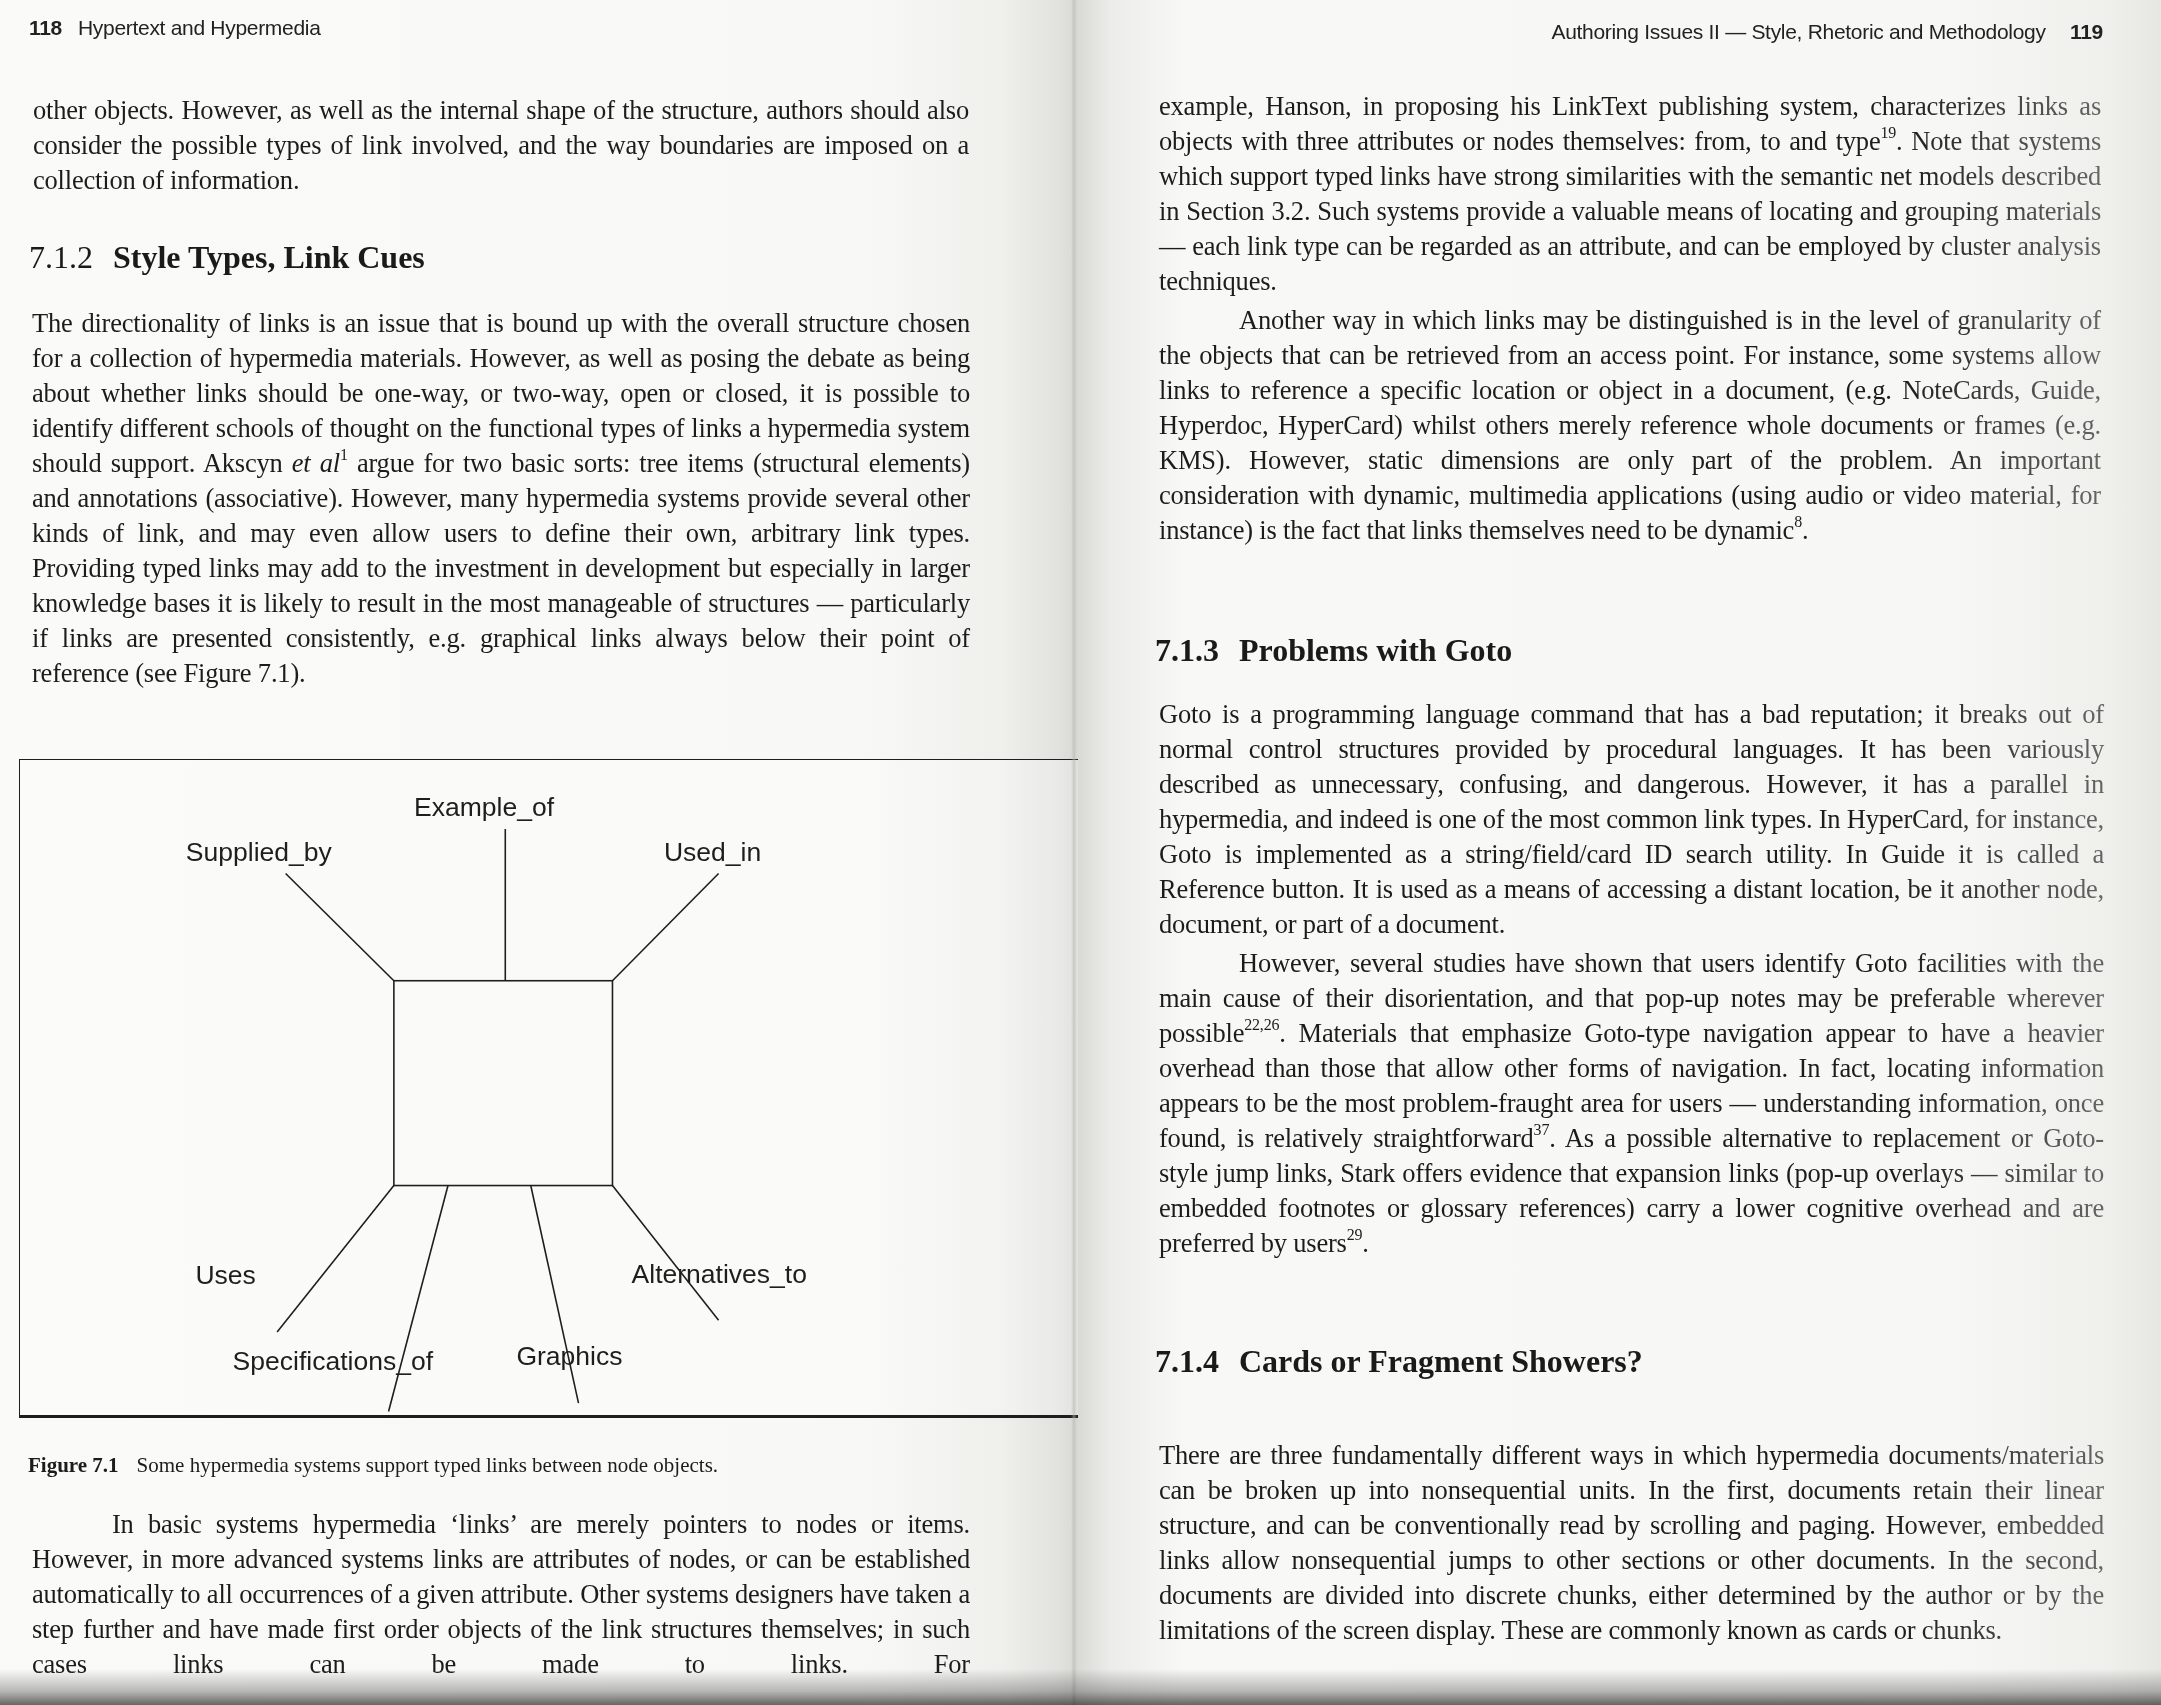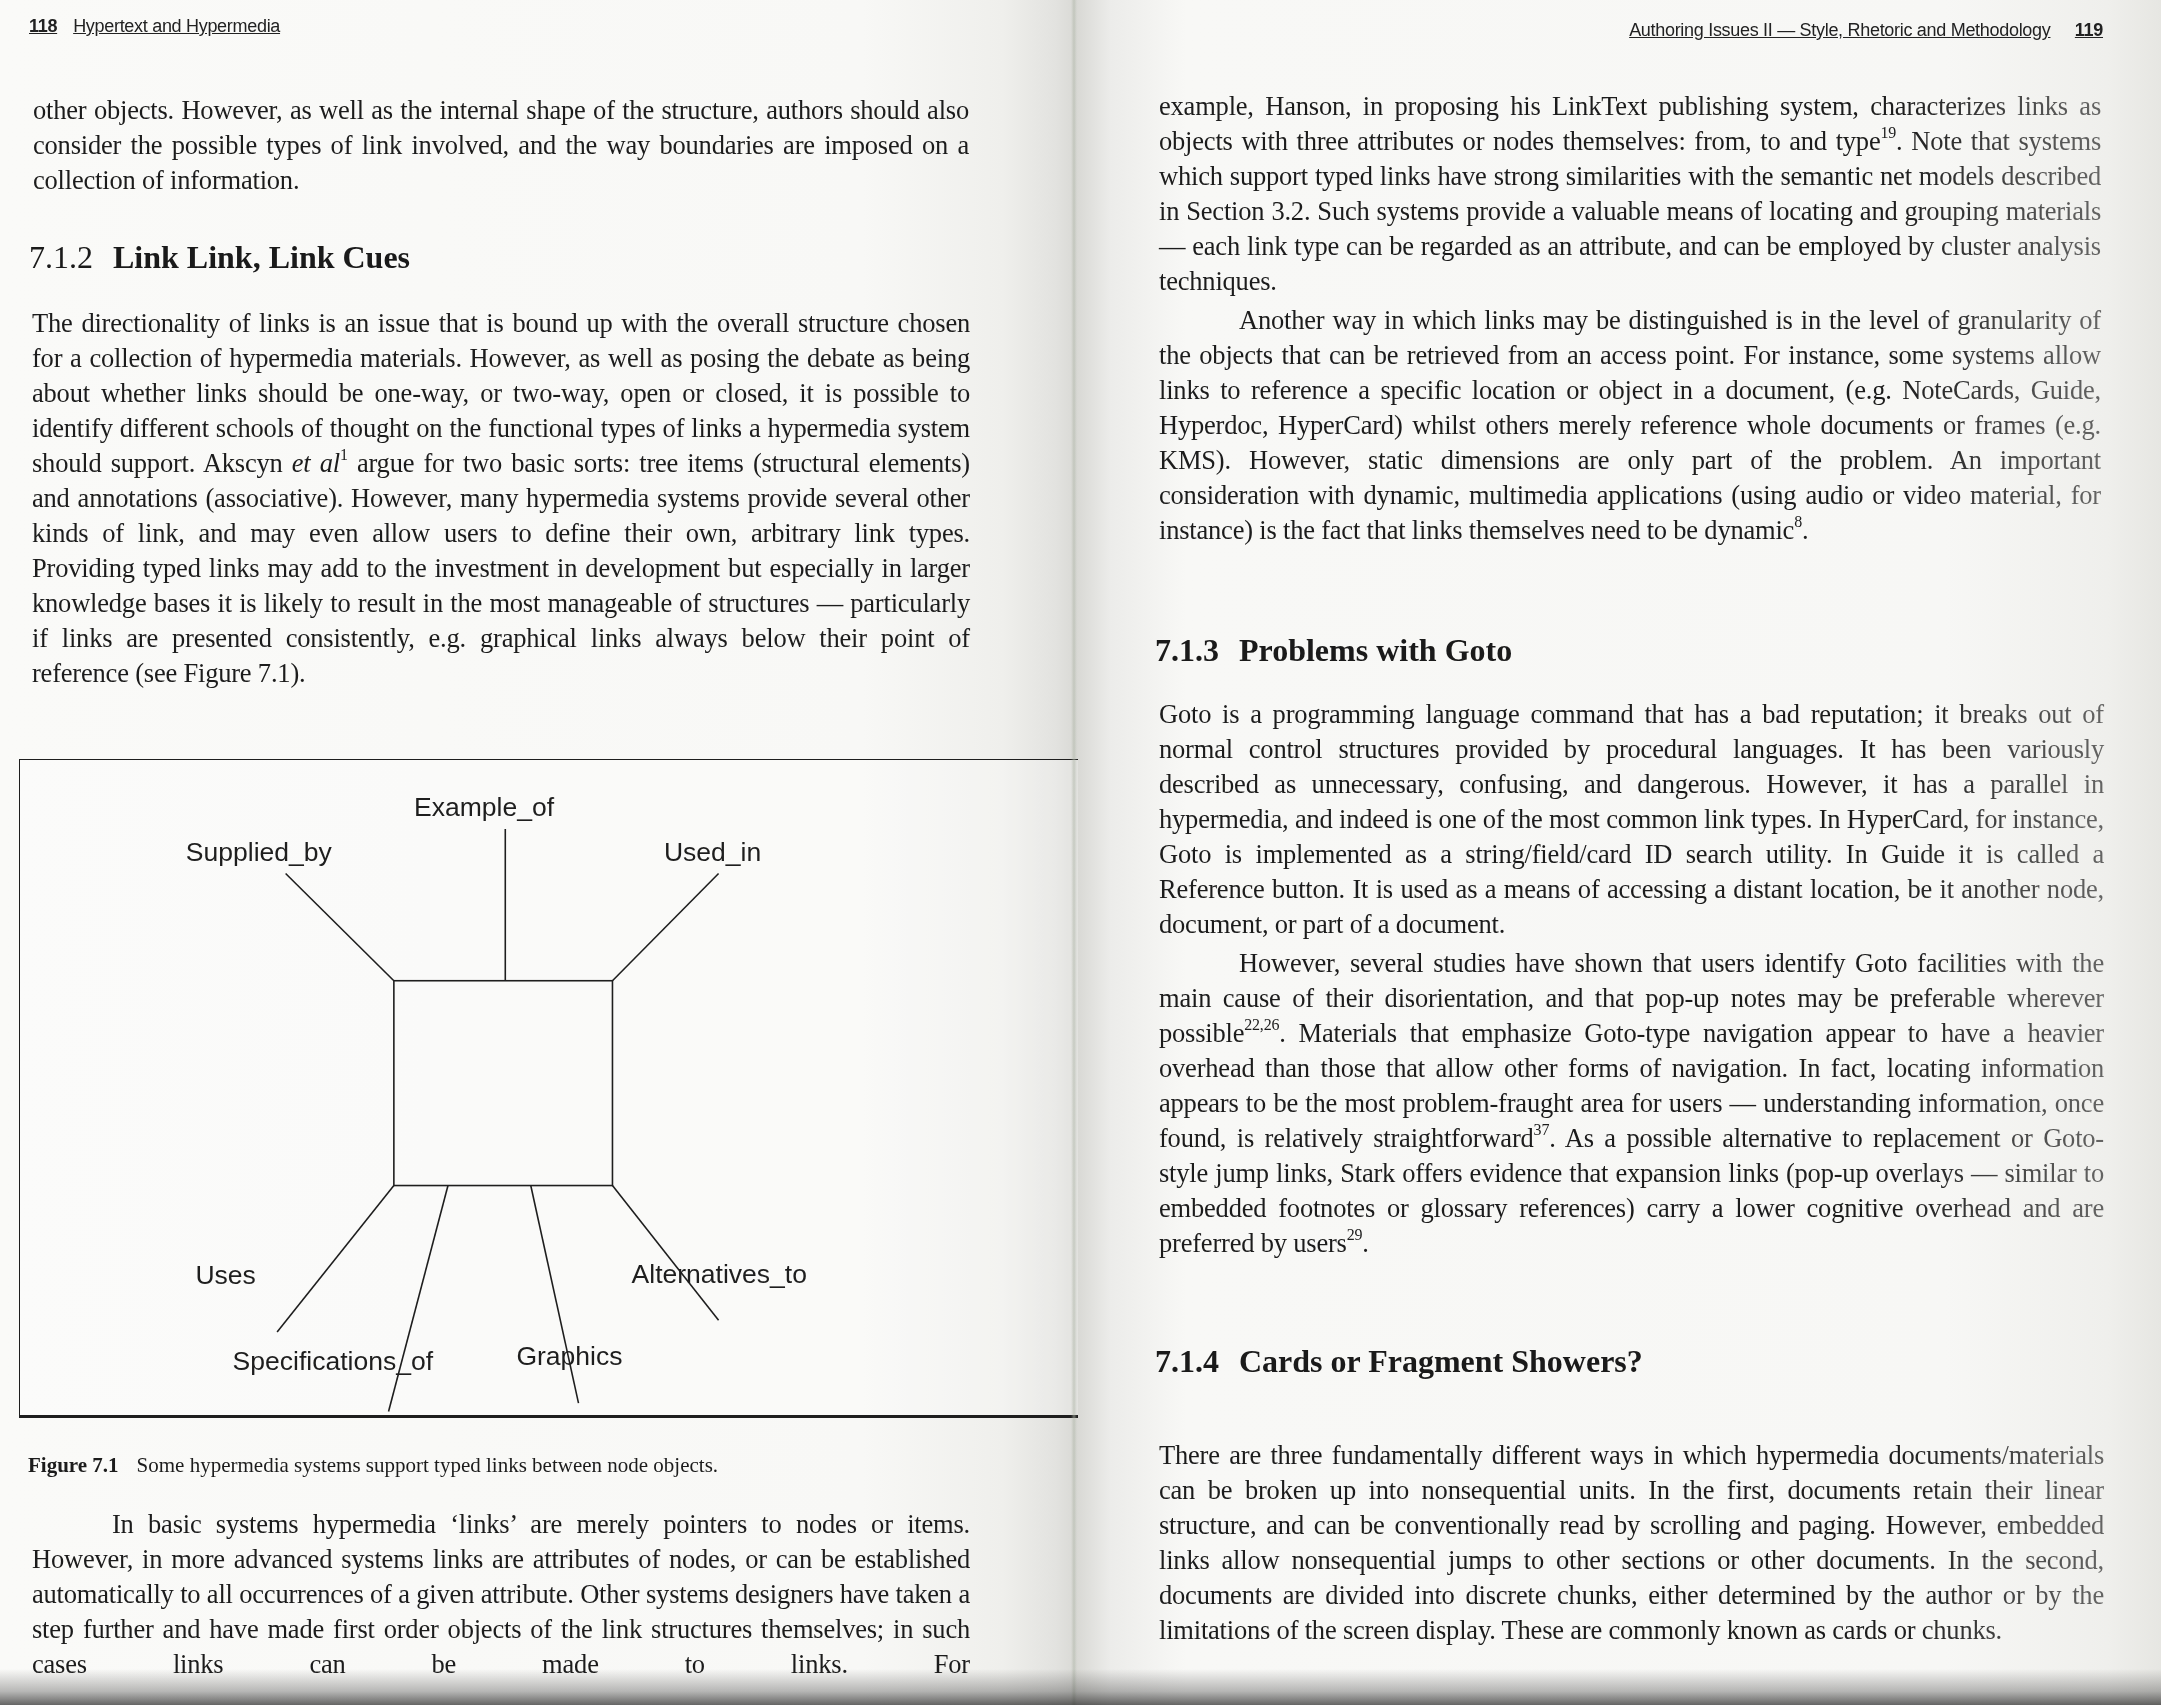--- a/index.html
+++ b/index.html
@@ -13,21 +13,21 @@
   .page-left { left: 0; width: 1078px;
     background: linear-gradient(to right, #fafaf8 0%, #f8f8f6 80%, #efefec 93%, #e2e2df 98%, #d8d8d4 100%); }
   .page-right { left: 1078px; width: 1084px;
     background: linear-gradient(to right, #d9d9d5 0%, #ececea 3%, #f8f8f6 10%, #f7f7f5 80%, #efefec 95%, #e6e6e2 100%); }
   .gutter-crease { position: absolute; left: 1071px; top: 0; width: 6.4px; height: 1706px;
     background: linear-gradient(to right, rgba(190,195,185,0) 0%, rgba(175,182,168,0.55) 50%, rgba(190,195,185,0) 100%); }
   .bottom-shadow { position: absolute; left: 0; bottom: 0; width: 2161px; height: 37px;
     background: linear-gradient(to bottom, rgba(0,0,0,0) 0%, rgba(60,60,60,0.35) 60%, rgba(30,30,30,0.7) 100%); }
 
   .running-head { position: absolute; font-family: "Liberation Sans", "DejaVu Sans", sans-serif;
-    font-size: 18px; color: #222; white-space: nowrap; letter-spacing: -0.3px; text-decoration: underline; }
+    font-size: 21px; color: #222; white-space: nowrap; letter-spacing: -0.3px; }
   .running-head .pg { font-weight: bold; }
   .rh-left { left: 29px; top: 16px; }
   .rh-left .pg { margin-right: 16px; }
   .rh-right { right: 59px; top: 20px; }
   .rh-right .pg { margin-left: 24.4px; }
 
   .text-block { position: absolute; font-size: 26.5px; line-height: 35px; text-align: justify;
     letter-spacing: -0.2px; }
   .text-block p { margin: 4px; }
   .text-block p.indent { text-indent: 80px; }
@@ -58,21 +58,21 @@
 
   <div class="running-head rh-left">
     <span class="pg">118</span><span>Hypertext and Hypermedia</span>
   </div>
 
   <div class="text-block" style="left:29px; top:89px; width:944px;">
     <p class="last">other objects. However, as well as the internal shape of the structure, authors should also consider the possible types of link involved, and the way boundaries are imposed on a collection of information.</p>
   </div>
 
   <div class="heading" style="left:29px; top:239px;">
-    <span class="num">7.1.2</span><span>Link Link, Link Cues</span>
+    <span class="num">7.1.2</span><span>Style Types, Link Cues</span>
   </div>
 
   <div class="text-block" style="left:28px; top:302px; width:946px;">
     <p class="last"><span>The directionality of links is an issue that is bound up with the overall structure chosen for a collection of hypermedia materials. However, as well as posing the debate as being about whether links should be one-way, or two-way, open or closed, it is possible to identify different schools of thought on the functional types of links a hypermedia system should support. Akscyn </span><i>et al</i><sup>1</sup><span> argue for two basic sorts: tree items (structural elements) and annotations (associative). However, many hypermedia systems provide several other kinds of link, and may even allow users to define their own, arbitrary link types. Providing typed links may add to the investment in development but especially in larger knowledge bases it is likely to result in the most manageable of structures — particularly if links are presented consistently, e.g. graphical links always below their point of reference (see Figure 7.1).</span></p>
   </div>
 
   <div class="figure-box">
     <svg width="952" height="659" viewBox="0 0 1793 1242">
 
       <rect x="704" y="416" width="412" height="386" fill="none" stroke="#1e1e1e" stroke-width="3"></rect>

